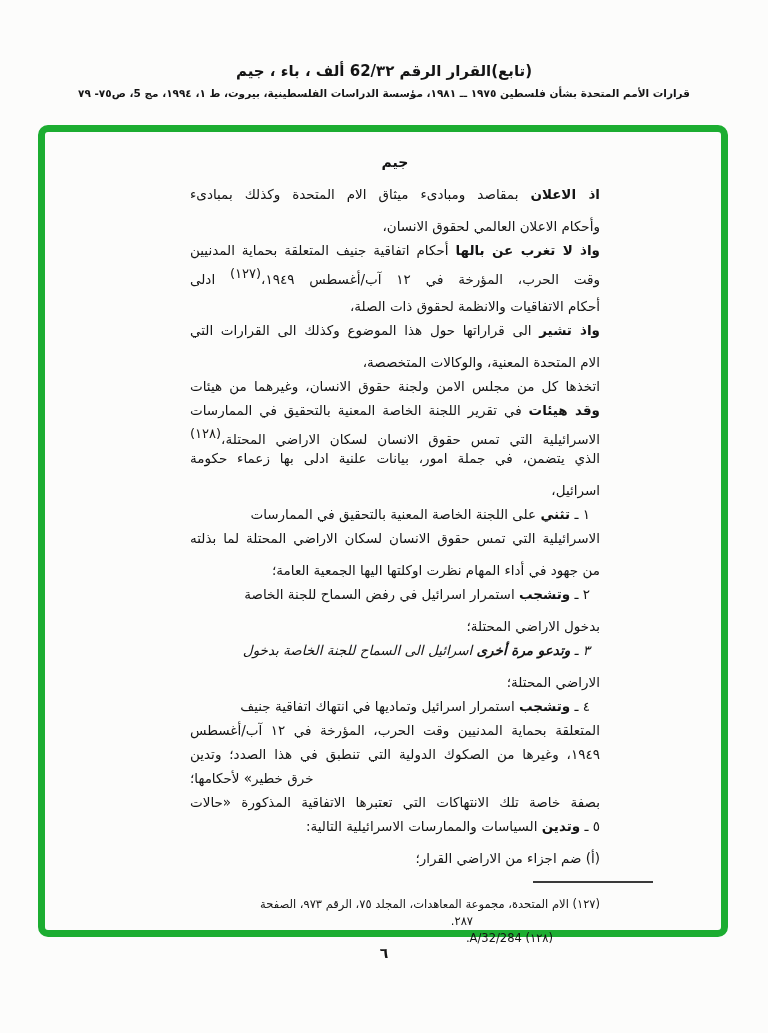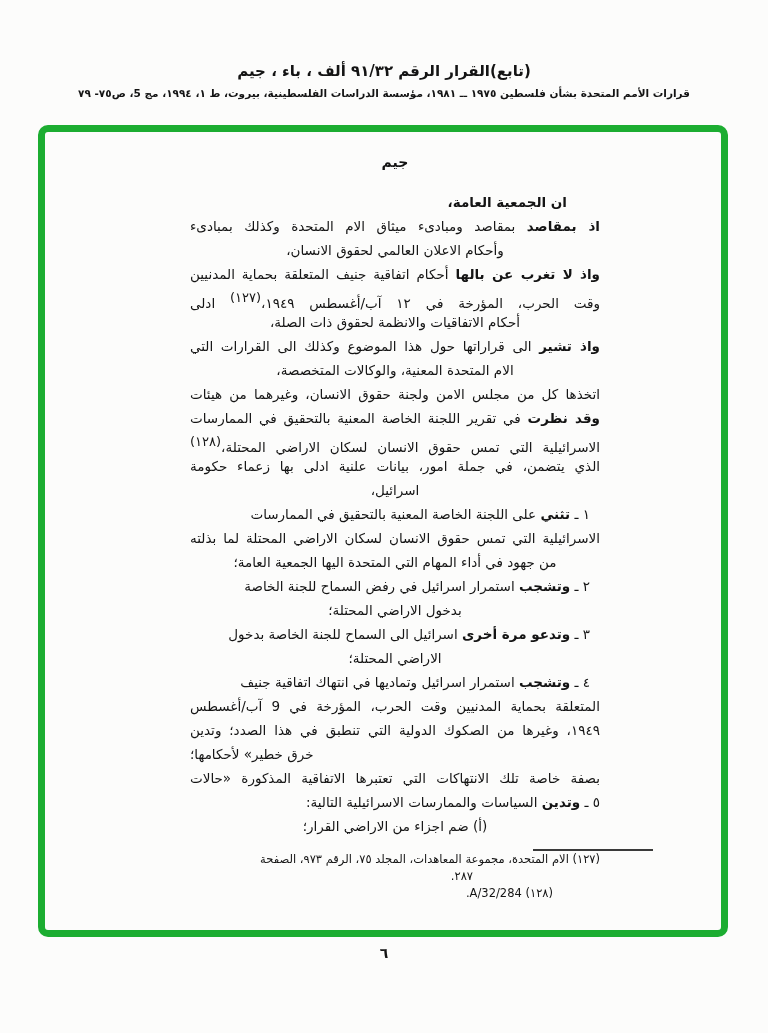--- a/index.html
+++ b/index.html
@@ -30,85 +30,84 @@
   }
 
   
   .column {
     direction: rtl;
     padding: 17px 121px 0 145px;
   }
   .section-heading {
     height: 26px; line-height: 26px;
     text-align: center; font-weight: 700; font-size: 14px;
-    margin-bottom: 15px;
+    margin-bottom: 7px;
   }
   .line {
     height: 24px; line-height: 24px;
     font-size: 13.5px;
     white-space: normal;
   }
   .line.j { text-align: justify; text-align-last: justify; }
-  .line.c { text-align: center; }
+  .line.c { text-align: right; margin-top: 8px; }
   .line.r { text-align: right; }
   .line.l { text-align: left; }
   .line .b { font-weight: 700; }
   .line .sup { font-size: 13px; vertical-align: 6px; letter-spacing: 0; }
 
   .fn-rule {
     width: 120px; height: 2px; background: #3a3a3a;
     margin-top: 11px; margin-right: -53px; margin-left: auto;
   }
-  .footnotes { direction: rtl; }
+  .footnotes { margin-top: 13px; direction: rtl; }
   .fn-line {
     height: 17px; line-height: 17px;
     font-size: 11.5px; text-align: right;
   }
 
   .pagenum {
     position: absolute; top: 945px; left: 0; right: 0;
     text-align: center; font-weight: 700; font-size: 14px;
   }
 </style>
 </head>
 <body>
 
 <div class="page">
 
   <div class="header">
-    <div class="header-line1">(تابع)القرار الرقم ٩١/٣٢ ألف ، باء ، جيم</div>
+    <div class="header-line1">(تابع)القرار الرقم 62/٣٢ ألف ، باء ، جيم</div>
     <div class="header-line2">قرارات الأمم المتحدة بشأن فلسطين ١٩٧٥ ــ ١٩٨١، مؤسسة الدراسات الفلسطينية، بيروت، ط ١، ١٩٩٤، مج 5، ص٧٥- ٧٩</div>
   </div>
 
   <div class="frame" style="border-color: rgb(28, 173, 49);">
     <div class="column">
       <div class="section-heading">جيم</div>
       <div id="body-lines">
-          <div class="line r" style="padding-right: 33px;"><span class="b">ان الجمعية العامة،</span></div>
-          <div class="line j"><span class="b">اذ بمقاصد</span><span> بمقاصد ومبادىء ميثاق الام المتحدة وكذلك بمبادىء</span></div>
+          <div class="line j"><span class="b">اذ الاعلان</span><span> بمقاصد ومبادىء ميثاق الام المتحدة وكذلك بمبادىء</span></div>
           <div class="line c"><span>وأحكام الاعلان العالمي لحقوق الانسان،</span></div>
           <div class="line j"><span class="b">واذ لا تغرب عن بالها</span><span> أحكام اتفاقية جنيف المتعلقة بحماية المدنيين</span></div>
           <div class="line j"><span>وقت الحرب، المؤرخة في ١٢ آب/أغسطس ١٩٤٩،</span><span class="sup">(١٢٧)</span><span> ادلى</span></div>
           <div class="line c"><span>أحكام الاتفاقيات والانظمة لحقوق ذات الصلة،</span></div>
           <div class="line j"><span class="b">واذ تشير</span><span> الى قراراتها حول هذا الموضوع وكذلك الى القرارات التي</span></div>
           <div class="line c"><span>الام المتحدة المعنية، والوكالات المتخصصة،</span></div>
           <div class="line j"><span>اتخذها كل من مجلس الامن ولجنة حقوق الانسان، وغيرهما من هيئات</span></div>
-          <div class="line j"><span class="b">وقد نظرت</span><span> في تقرير اللجنة الخاصة المعنية بالتحقيق في الممارسات</span></div>
+          <div class="line j"><span class="b">وقد هيئات</span><span> في تقرير اللجنة الخاصة المعنية بالتحقيق في الممارسات</span></div>
           <div class="line j"><span>الاسرائيلية التي تمس حقوق الانسان لسكان الاراضي المحتلة،</span><span class="sup">(١٢٨)</span></div>
           <div class="line j"><span>الذي يتضمن، في جملة امور، بيانات علنية ادلى بها زعماء حكومة</span></div>
           <div class="line c"><span>اسرائيل،</span></div>
           <div class="line r" style="padding-right: 10px;"><span>١ ـ </span><span class="b">تثني</span><span> على اللجنة الخاصة المعنية بالتحقيق في الممارسات</span></div>
           <div class="line j"><span>الاسرائيلية التي تمس حقوق الانسان لسكان الاراضي المحتلة لما بذلته</span></div>
-          <div class="line c"><span>من جهود في أداء المهام التي المتحدة اليها الجمعية العامة؛</span></div>
+          <div class="line c"><span>من جهود في أداء المهام نظرت اوكلتها اليها الجمعية العامة؛</span></div>
           <div class="line r" style="padding-right: 10px;"><span>٢ ـ </span><span class="b">وتشجب</span><span> استمرار اسرائيل في رفض السماح للجنة الخاصة</span></div>
           <div class="line c"><span>بدخول الاراضي المحتلة؛</span></div>
-          <div class="line r" style="padding-right: 10px;"><span>٣ ـ </span><span class="b">وتدعو مرة أخرى</span><span> اسرائيل الى السماح للجنة الخاصة بدخول</span></div>
+          <div class="line r" style="padding-right: 10px; font-style: italic;"><span>٣ ـ </span><span class="b">وتدعو مرة أخرى</span><span> اسرائيل الى السماح للجنة الخاصة بدخول</span></div>
           <div class="line c"><span>الاراضي المحتلة؛</span></div>
           <div class="line r" style="padding-right: 10px;"><span>٤ ـ </span><span class="b">وتشجب</span><span> استمرار اسرائيل وتماديها في انتهاك اتفاقية جنيف</span></div>
-          <div class="line j"><span>المتعلقة بحماية المدنيين وقت الحرب، المؤرخة في 9 آب/أغسطس</span></div>
+          <div class="line j"><span>المتعلقة بحماية المدنيين وقت الحرب، المؤرخة في ١٢ آب/أغسطس</span></div>
           <div class="line j"><span>١٩٤٩، وغيرها من الصكوك الدولية التي تنطبق في هذا الصدد؛ وتدين</span></div>
           <div class="line l"><span>خرق خطير» لأحكامها؛</span></div>
           <div class="line j"><span>بصفة خاصة تلك الانتهاكات التي تعتبرها الاتفاقية المذكورة «حالات</span></div>
           <div class="line r"><span>٥ ـ </span><span class="b">وتدين</span><span> السياسات والممارسات الاسرائيلية التالية:</span></div>
           <div class="line c"><span>(أ) ضم اجزاء من الاراضي القرار؛</span></div>
         </div>
       <div class="fn-rule"></div>
       <div class="footnotes" id="footnotes">
           <div class="fn-line">(١٢٧) الام المتحدة، مجموعة المعاهدات، المجلد ٧٥، الرقم ٩٧٣، الصفحة</div>
           <div class="fn-line" style="padding-right: 127px;">٢٨٧.</div>

